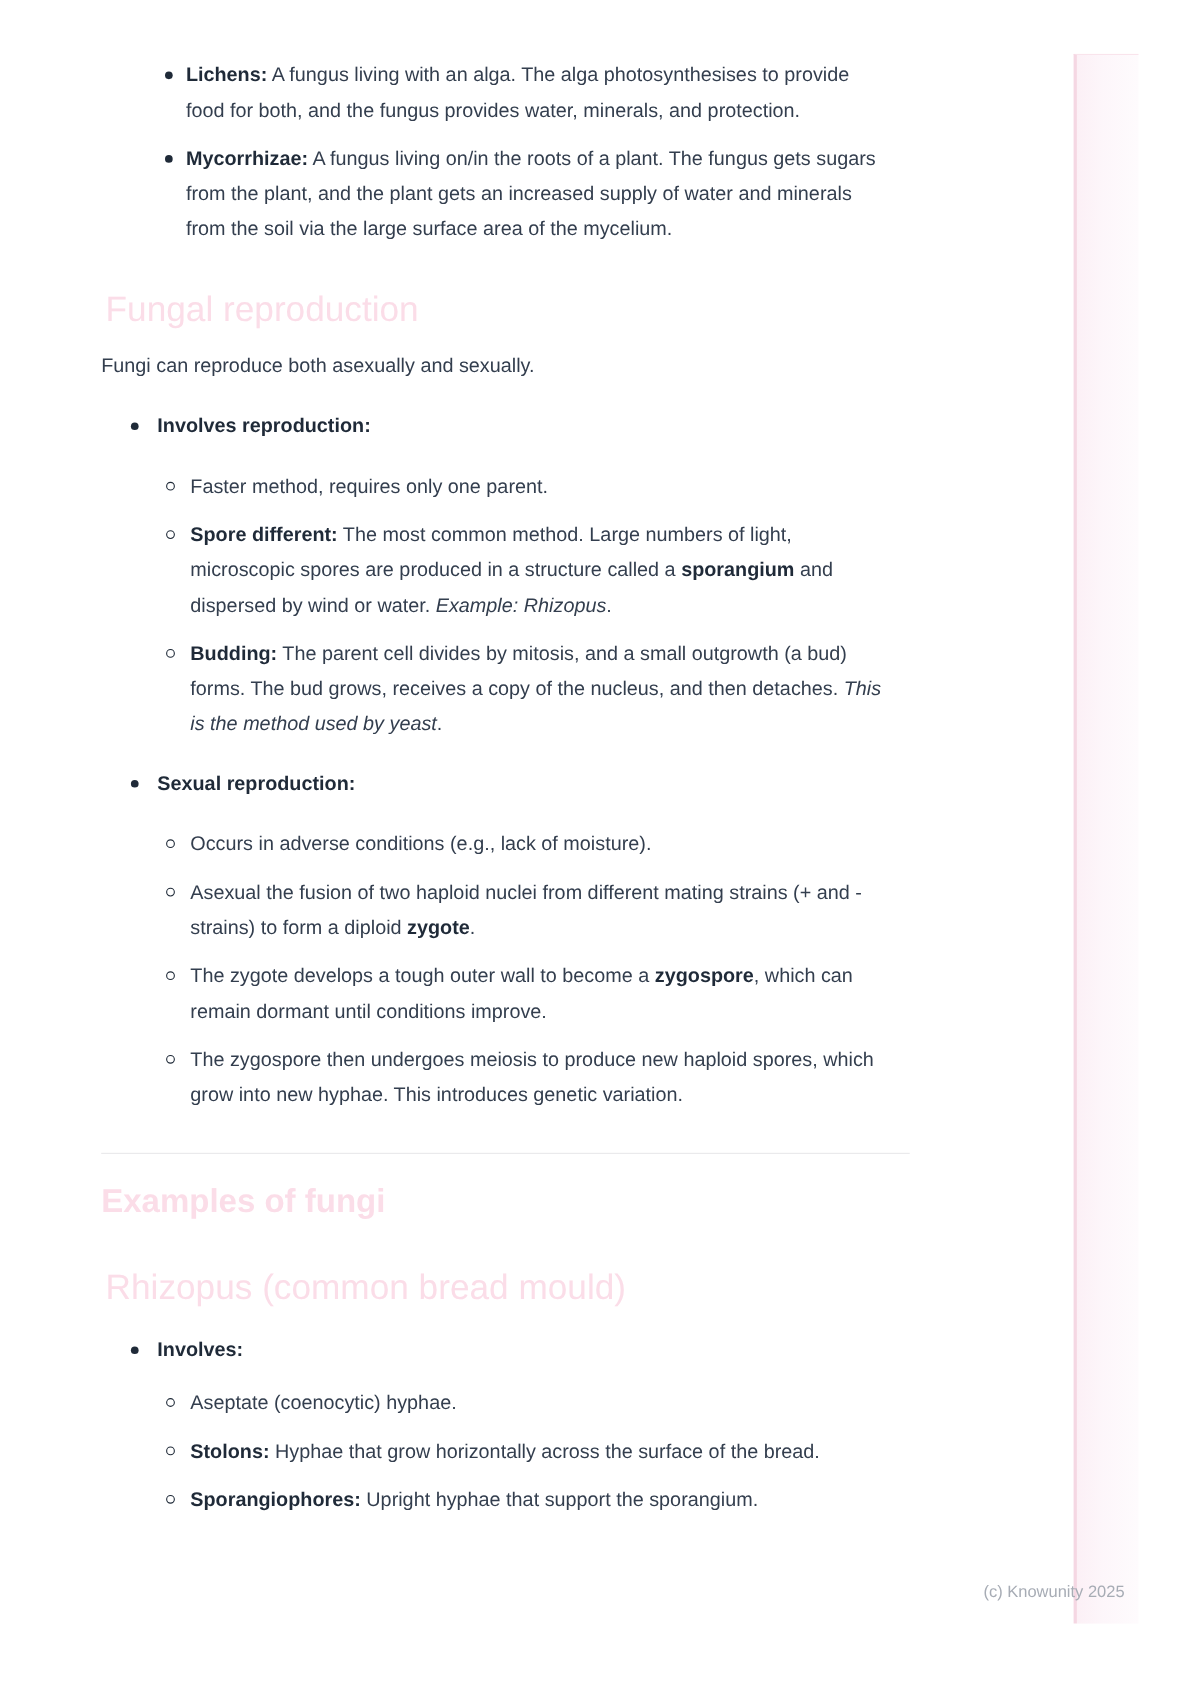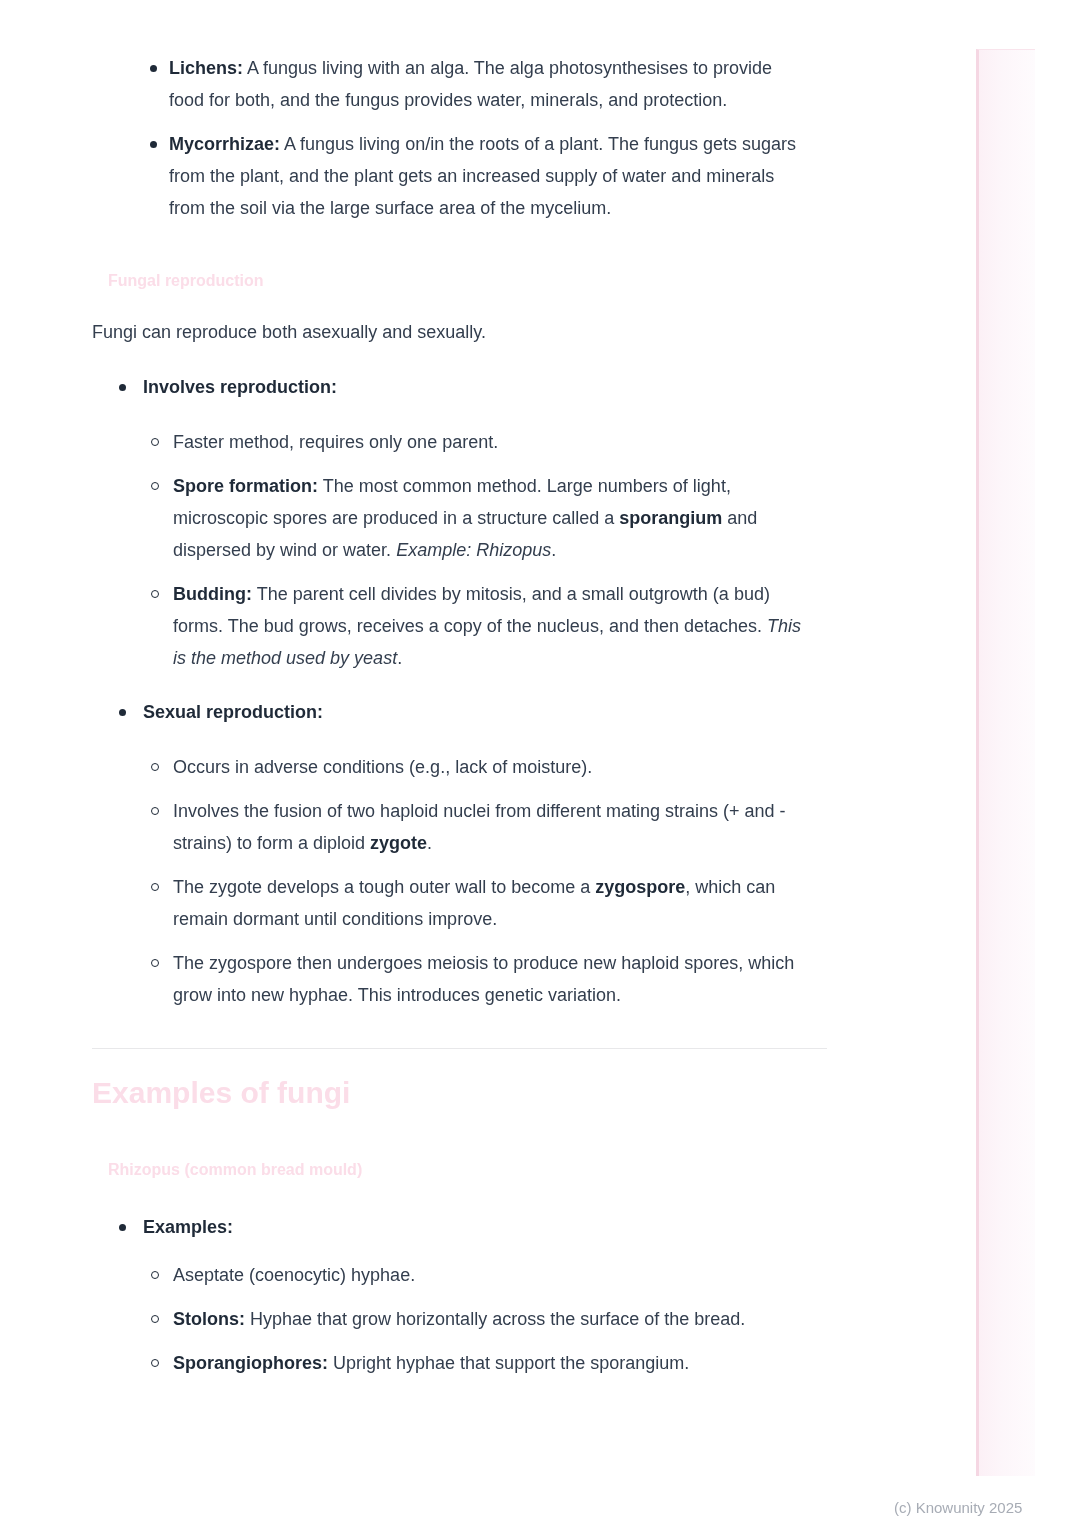--- a/index.html
+++ b/index.html
@@ -16,21 +16,21 @@
     position: absolute;
     top: 49px; left: 976px;
     width: 59px; height: 1427px;
     background: linear-gradient(to right, var(--strip-fill, #fcf0f6) 0%, #fdf6fa 40%, #fefbfd 100%);
     border-left: 3px solid var(--strip-border, #f5d7e3);
     border-top: 1px solid #f9e4ec;
     z-index: 1;
   }
   .watermark {
     position: absolute;
-    left: 894px; top: 1498px;
+    left: 894px; top: 1438px;
     font-size: 15px; line-height: 20px;
     color: var(--watermark, #a7acb5);
     z-index: 2;
     white-space: nowrap;
   }
   .content {
     position: absolute;
     left: 92px; top: 0;
     width: 736px;
     font-size: 18px;
@@ -68,21 +68,21 @@
   }
 
   .b { font-weight: 700; color: var(--bold-text, #1f2a38); }
   .i { font-style: italic; }
 
   h1.page-heading {
     margin: 0; font-size: 30px; line-height: 38px; font-weight: 700;
     color: var(--pink, #fbdde8);
   }
   h2.section-heading {
-    margin: 16px; font-size: 16px; line-height: 34px; font-weight: 700;
+    margin: 4px; font-size: 32px; line-height: 34px; font-weight: 400;
     color: var(--pink, #fbdde8);
   }
   p { margin: 0; }
 
   #lichens-list     { margin-top: 52px; }
   #fungal-heading   { margin-top: 40px; }
   #intro            { margin-top: 18px; }
   #asexual-label    { margin-top: 23px; }
   #asexual-items    { margin-top: 23px; }
   #sexual-label     { margin-top: 22px; }
@@ -112,43 +112,43 @@
     <h2 id="fungal-heading" class="section-heading">Fungal reproduction</h2>
 
     <p id="intro">Fungi can reproduce both asexually and sexually.</p>
 
     <ul id="asexual-label" class="l1">
       <li>Involves reproduction:</li>
     </ul>
 
     <ul id="asexual-items" class="l2">
       <li><span>Faster method, requires only one parent.</span></li>
-      <li><span class="b">Spore formation:</span><span> The most common method. Large numbers of light, microscopic spores are produced in a structure called a </span><span class="b">sporangium</span><span> and dispersed by wind or water. </span><span class="i">Example: Rhizopus</span><span>.</span></li>
+      <li><span class="b">Spore different:</span><span> The most common method. Large numbers of light, microscopic spores are produced in a structure called a </span><span class="b">sporangium</span><span> and dispersed by wind or water. </span><span class="i">Example: Rhizopus</span><span>.</span></li>
       <li><span class="b">Budding:</span><span> The parent cell divides by mitosis, and a small outgrowth (a bud) forms. The bud grows, receives a copy of the nucleus, and then detaches. </span><span class="i">This is the method used by yeast</span><span>.</span></li>
     </ul>
 
     <ul id="sexual-label" class="l1">
       <li>Sexual reproduction:</li>
     </ul>
 
     <ul id="sexual-items" class="l2">
       <li><span>Occurs in adverse conditions (e.g., lack of moisture).</span></li>
-      <li><span>Involves the fusion of two haploid nuclei from different mating strains (+ and - strains) to form a diploid </span><span class="b">zygote</span><span>.</span></li>
+      <li><span>Asexual the fusion of two haploid nuclei from different mating strains (+ and - strains) to form a diploid </span><span class="b">zygote</span><span>.</span></li>
       <li><span>The zygote develops a tough outer wall to become a </span><span class="b">zygospore</span><span>, which can remain dormant until conditions improve.</span></li>
       <li><span>The zygospore then undergoes meiosis to produce new haploid spores, which grow into new hyphae. This introduces genetic variation.</span></li>
     </ul>
 
     <hr id="divider">
 
     <h1 id="examples-heading" class="page-heading">Examples of fungi</h1>
 
     <h2 id="rhizopus-heading" class="section-heading">Rhizopus (common bread mould)</h2>
 
     <ul id="structure-label" class="l1">
-      <li>Examples:</li>
+      <li>Involves:</li>
     </ul>
 
     <ul id="structure-items" class="l2">
       <li><span>Aseptate (coenocytic) hyphae.</span></li>
       <li><span class="b">Stolons:</span><span> Hyphae that grow horizontally across the surface of the bread.</span></li>
       <li><span class="b">Sporangiophores:</span><span> Upright hyphae that support the sporangium.</span></li>
     </ul>
 
   </div>
 </div>

